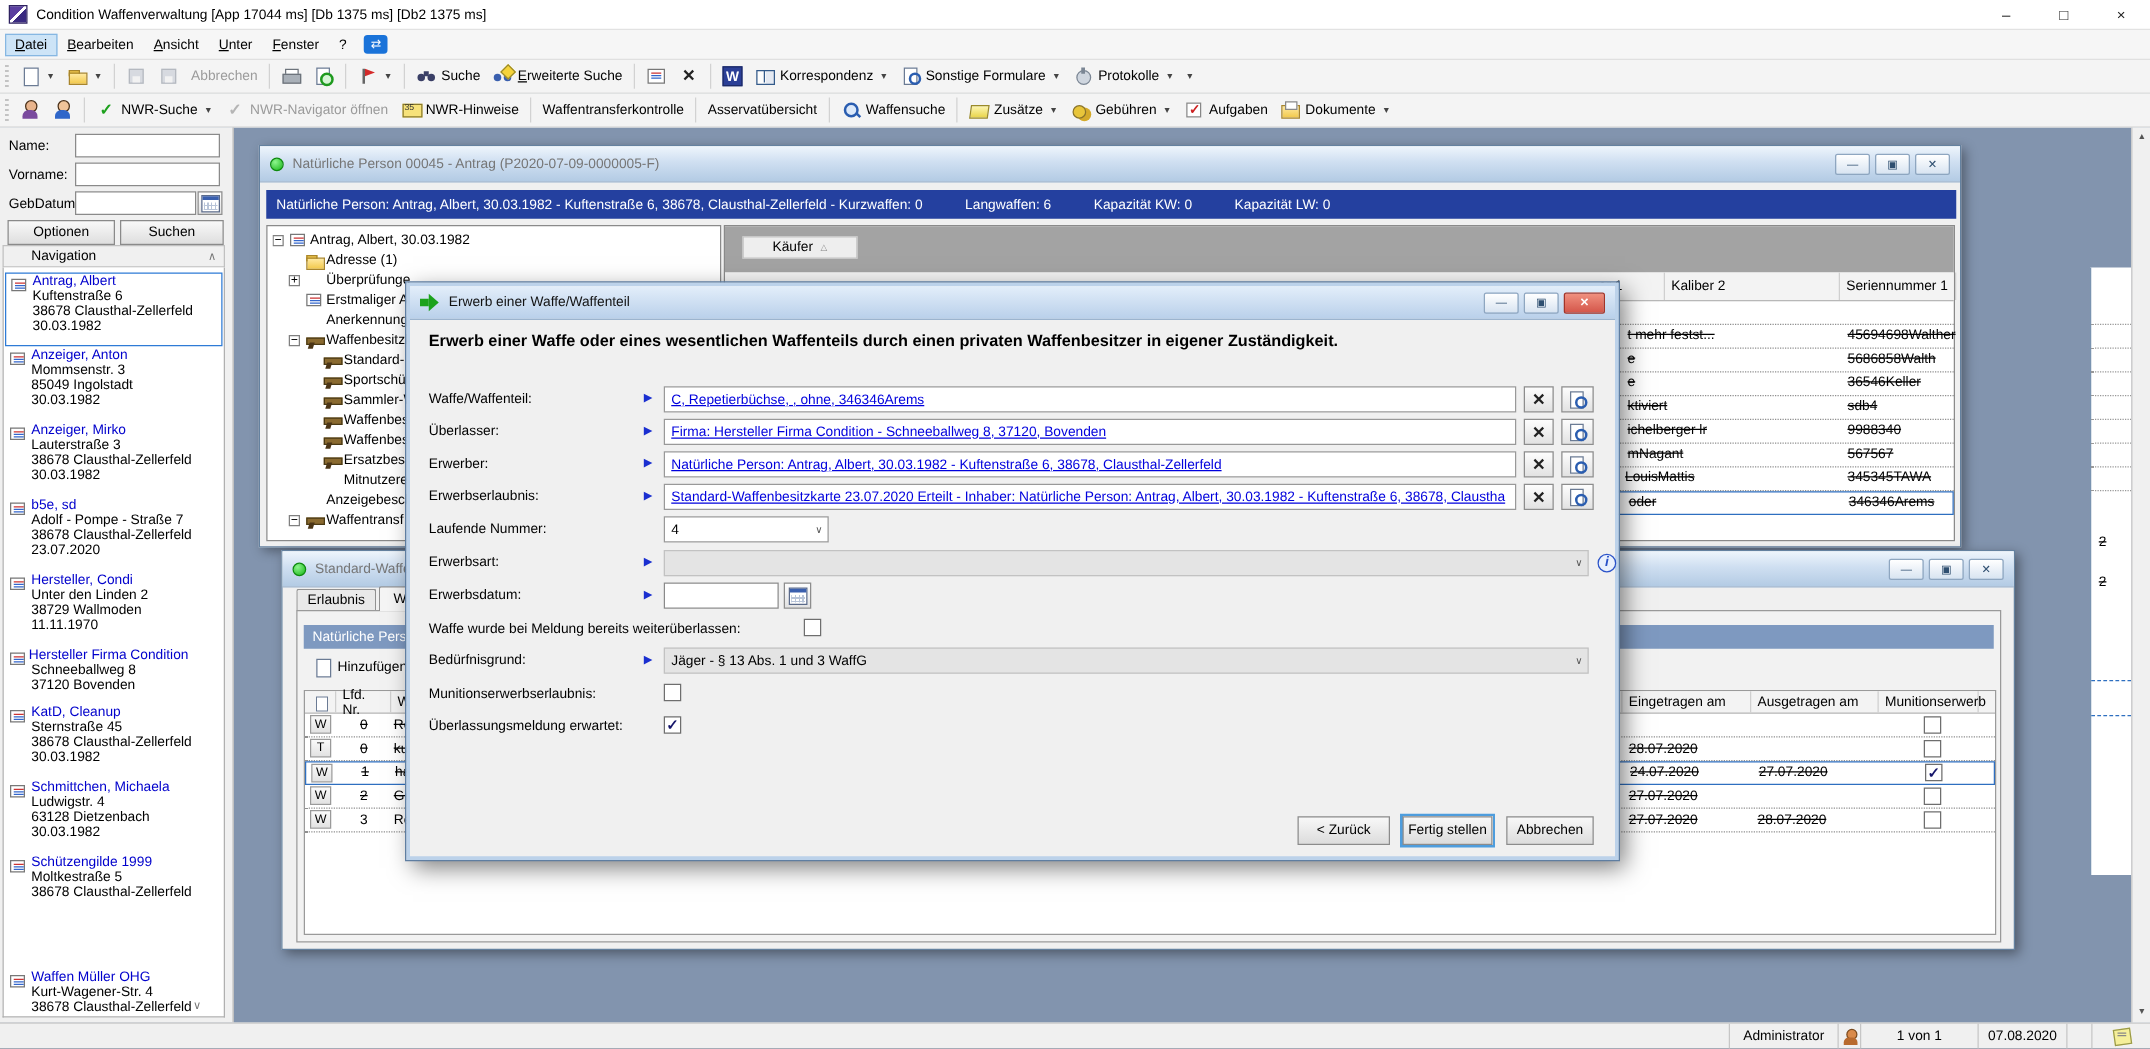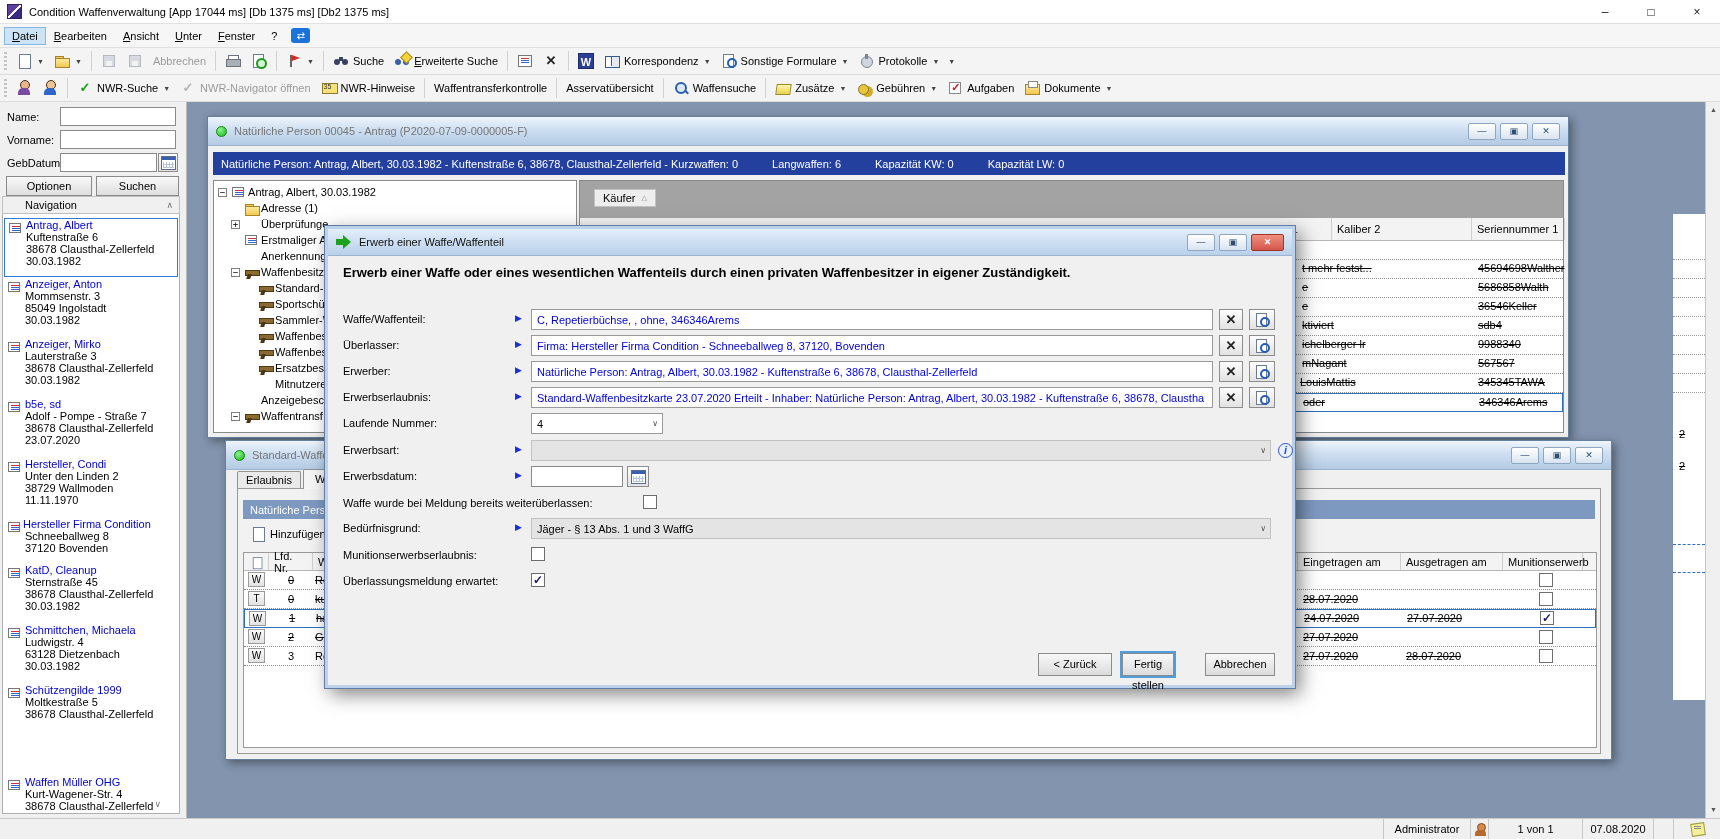--- a/index.html
+++ b/index.html
@@ -96,27 +96,27 @@
   .win{position:absolute;background:#f0f0f0;border:1px solid #64819f;box-shadow:3px 3px 9px rgba(0,0,0,.4)}
   .wt{position:absolute;left:0;top:0;right:0;height:29px;background:linear-gradient(#eef5fc,#cfdff1 45%,#b3cbe4);border-bottom:1px solid #9cb4ce;display:flex;align-items:center;padding:0 8px;gap:7px;color:#767676}
   .dot{width:11px;height:11px;border-radius:50%;background:radial-gradient(circle at 35% 30%,#8df58d,#17b617);border:1px solid #0d8a0d;flex:none}
   .wb{width:28px;height:17px;border:1px solid #8ea6c0;border-radius:2px;background:linear-gradient(#ffffff,#d8e4f1);font-size:9px;line-height:15px;text-align:center;color:#2f4f70}
   .wb.close-red{background:linear-gradient(#f0907f,#d4564a);border-color:#a33428;color:#fff;width:33px;font-weight:bold}
   .navy{position:absolute;background:#24409f;color:#fff;display:flex;align-items:center;padding:0 8px;gap:34px;white-space:nowrap;overflow:hidden}
   .panel{position:absolute;background:#fff;border:1px solid #8a8a8a}
   .trow{height:16px;display:flex;align-items:center;white-space:nowrap;overflow:hidden}
   .exp{width:9px;height:9px;border:1px solid #808080;background:#fff;font-size:9px;line-height:7px;text-align:center;margin-right:4px;flex:none;font-family:"DejaVu Sans Mono",monospace}
   .band{position:absolute;background:#a3a3a3}
-  .chip{position:absolute;background:#eee;border:1px solid #c2c2c2;padding:2px 8px;display:inline-flex;gap:6px;align-items:center}
+  .chip{position:absolute;background:#eee;border:1px solid #c2c2c2;padding:2px 23px;display:inline-flex;gap:6px;align-items:center}
   .ghdr{position:absolute;background:#f3f3f3;border-bottom:1px solid #b8b8b8}
   .gcell{position:absolute;top:0;bottom:0;border-right:1px solid #cfcfcf;display:flex;align-items:center;padding:0 5px}
   .grow{position:absolute;height:19px;border-bottom:1px dotted #8f8f8f}
   .grow.sel{border:1px solid #2e6fc0}
   .strike{text-decoration:line-through}
-  .lnk{color:#0000dd;white-space:nowrap}
+  .lnk{color:#0000dd;text-decoration:underline;white-space:nowrap}
   .fld{position:absolute;background:#fff;border:1px solid #999;display:flex;align-items:center;padding:0 5px;overflow:hidden;height:21px}
   .bsm{position:absolute;border:1px solid #8d8d8d;background:linear-gradient(#fdfdfd,#e2e2e2);display:flex;align-items:center;justify-content:center;height:21px}
   .cb{position:absolute;width:14px;height:14px;background:#fff;border:1px solid #6e6e6e;font-size:12px;line-height:12px;text-align:center;font-weight:bold;color:#15156a}
   .btn{position:absolute;border:1px solid #8b8b8b;background:linear-gradient(#f8f8f8,#dcdcdc);text-align:center;line-height:21px;height:23px}
   .btn.def{box-shadow:0 0 0 2px #4e9ddd}
   .tab{position:absolute;border:1px solid #919191;border-bottom:none;background:#e9e9e9;text-align:center;border-radius:2px 2px 0 0}
   .tab.active{background:#f5f5f5;z-index:2}
   .bluebar{position:absolute;background:#7e99c0;color:#fff;display:flex;align-items:center;padding:0 7px;height:19px}
   .wchip{width:17px;height:15px;border:1px solid #9a9a9a;background:linear-gradient(#fafafa,#e2e2e2);text-align:center;line-height:14px;font-size:10px}
   .dlg{position:absolute;background:#f0f0f0;border:3px solid #bcd2ea;outline:1px solid #5f7ea1;box-shadow:5px 6px 18px rgba(0,0,0,.5);z-index:30}
@@ -645,21 +645,21 @@
         <span class="car">∨</span>
       </div>
 
     <span class="a" style="left:15px;top:320px">Munitionserwerbserlaubnis:</span>
     <span class="cb" style="left:203px;top:318px"></span>
 
     <span class="a" style="left:15px;top:346px">Überlassungsmeldung erwartet:</span>
     <span class="cb" style="left:203px;top:344px">✓</span>
 
     <span class="btn" style="left:710px;top:424px;width:74px">&lt; Zurück</span>
-    <span class="btn def" style="left:794px;top:424px;width:52px">Fertig stellen</span>
+    <span class="btn def" style="left:794px;top:424px;width:72px">Fertig stellen</span>
     <span class="btn" style="left:877px;top:424px;width:70px">Abbrechen</span>
   </div>
 
   <div class="sb" style="left:1705px;top:102px;width:15px;height:716px">
     <span class="sarr" style="top:0">▲</span>
     <span class="sarr" style="bottom:0">▼</span>
   </div>
 
   <div class="a statusbar">
     <span style="width:1383px"></span>

